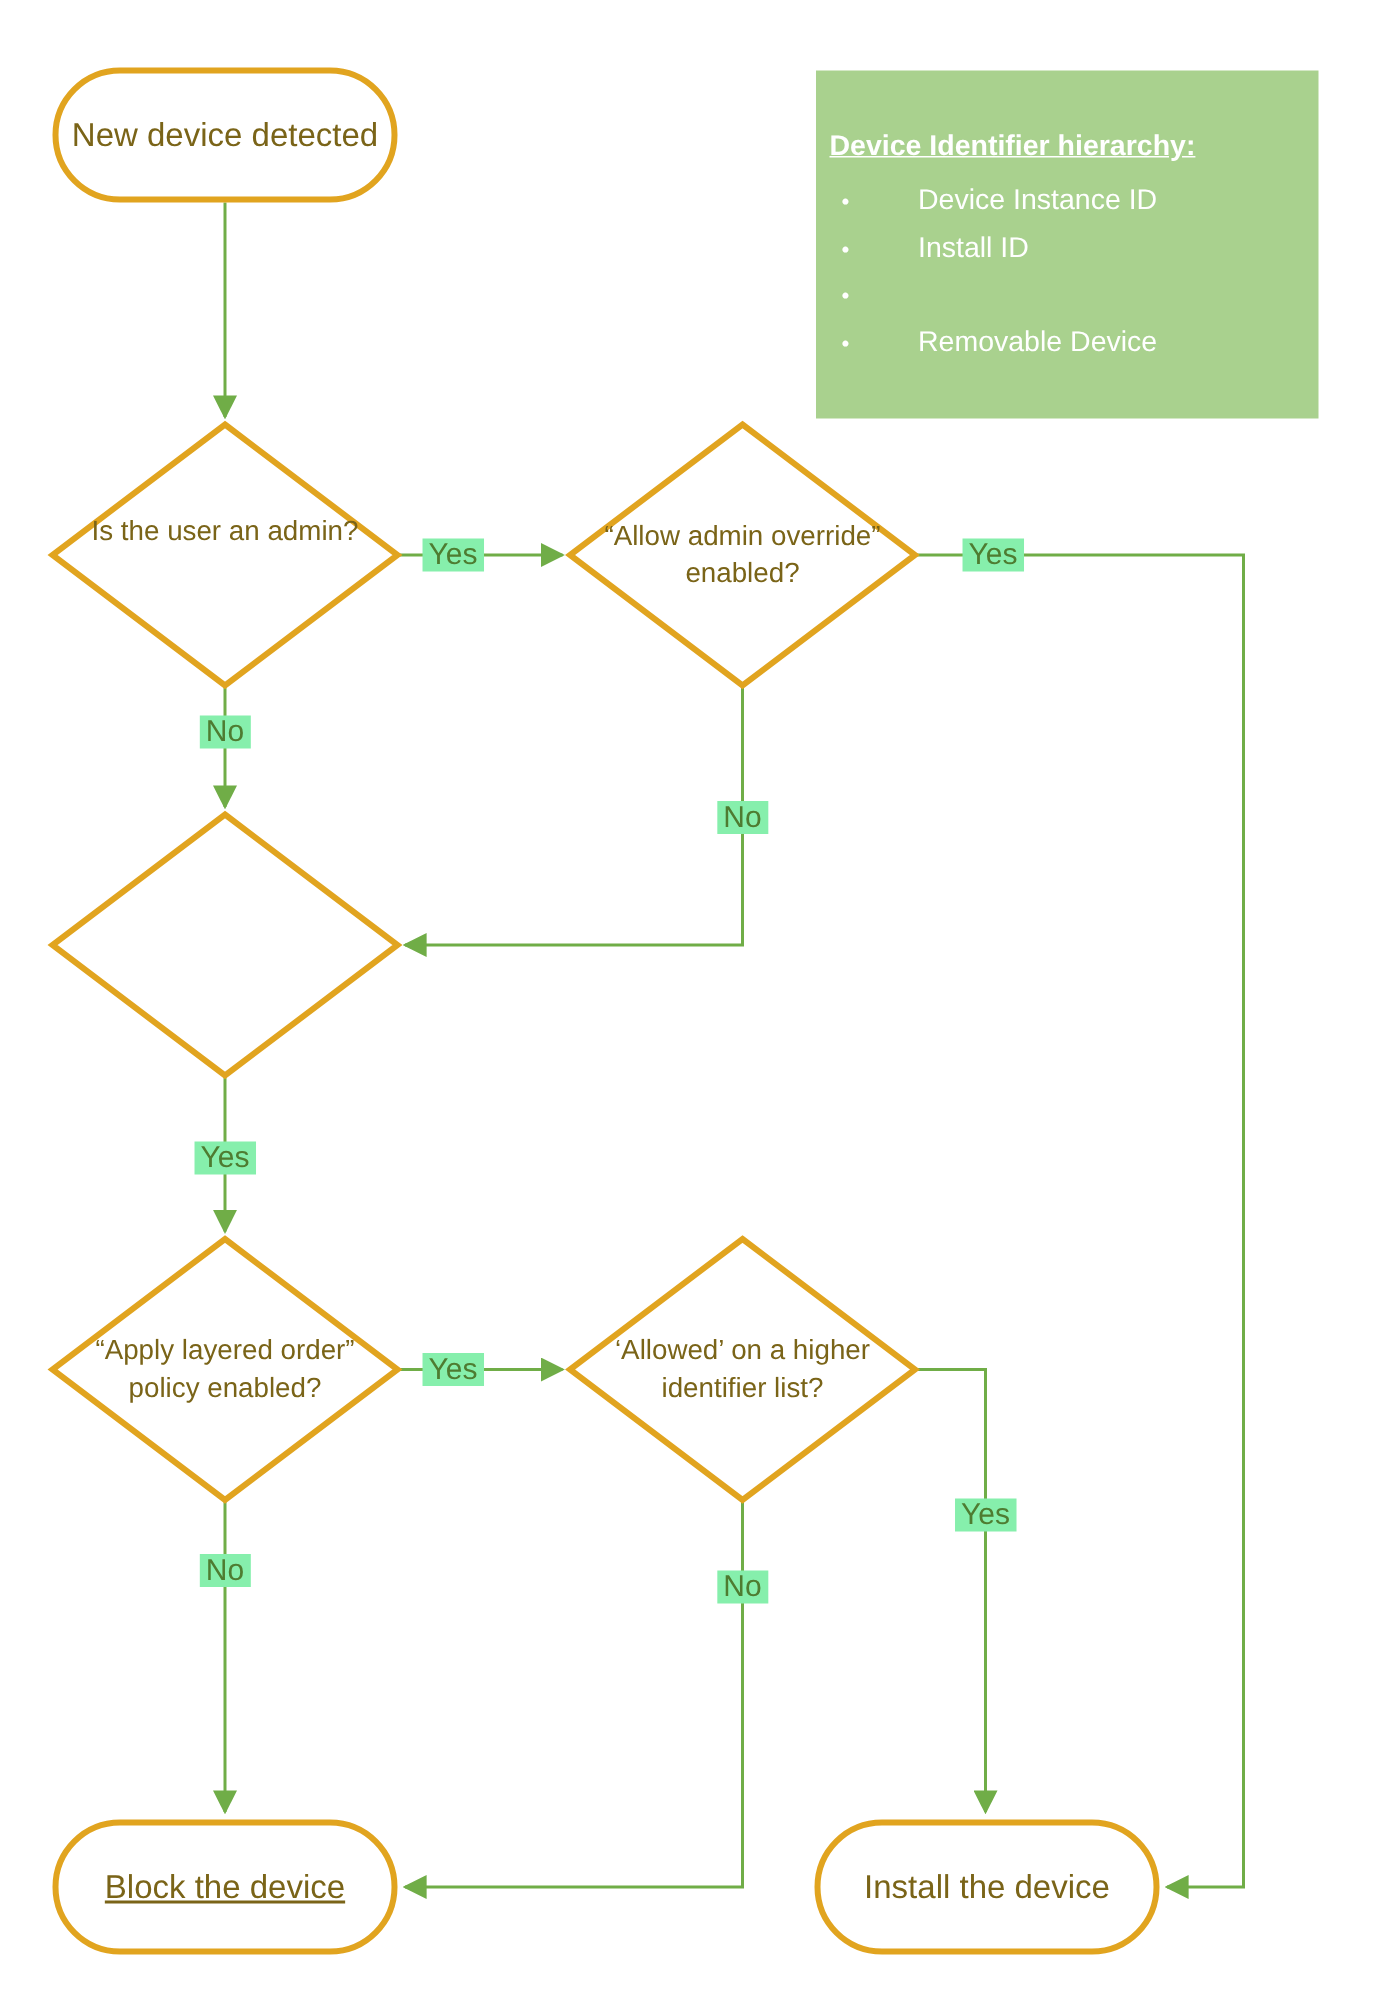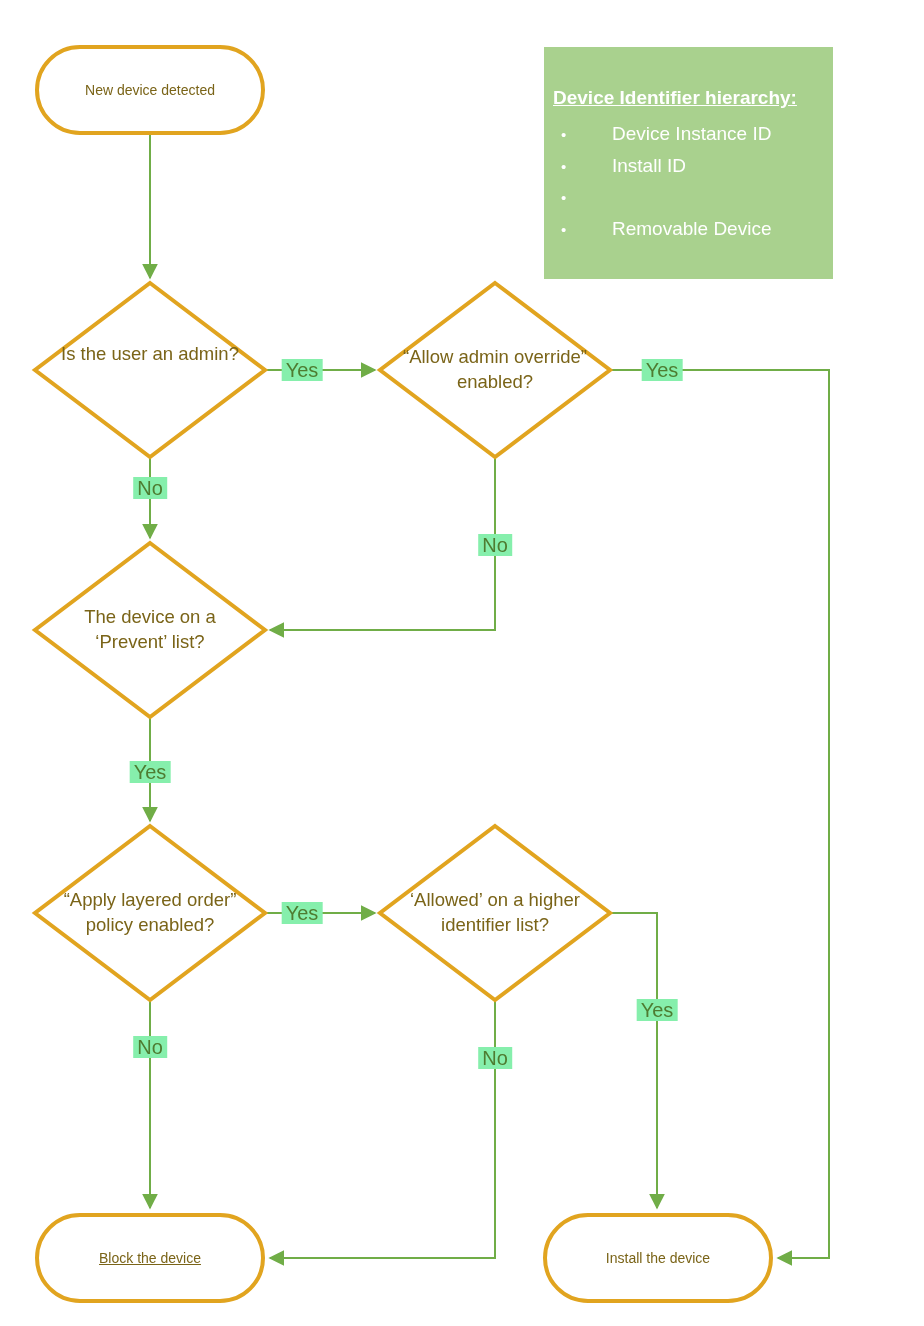--- a/index.html
+++ b/index.html
@@ -5,33 +5,33 @@
   html,body{margin:0;padding:0;background:#ffffff;}
   .canvas{
     position:relative;width:924px;height:1326px;background:#ffffff;overflow:hidden;
     font-family:"Liberation Sans","DejaVu Sans",sans-serif;
   }
   svg.layer{position:absolute;left:0;top:0;width:924px;height:1326px;}
   .terminator{
     position:absolute;width:230px;height:90px;box-sizing:border-box;
     border:4px solid #E1A41F;border-radius:46px;background:#ffffff;
     display:flex;align-items:center;justify-content:center;
-    color:#7A6418;font-size:14px;text-align:center;
+    color:#7A6418;font-size:22px;text-align:center;
   }
   .node-text{
     position:absolute;display:flex;align-items:center;justify-content:center;
     color:#7A6418;font-size:18.5px;text-align:center;line-height:1.35;
   }
   .edge-label{
     position:absolute;transform:translate(-50%,-50%);
     background:#86efac;padding:0 4px;
     color:#4E7C31;font-size:20px;line-height:1.1;
   }
   .legend{
-    position:absolute;left:544px;top:47px;width:289px;height:232px;box-sizing:border-box;
+    position:absolute;left:544px;top:47px;width:335px;height:232px;box-sizing:border-box;
     background:#A9D18E;color:#ffffff;padding:40px 10px 0 9px;
   }
   .legend-title{
     font-size:19px;font-weight:bold;text-decoration:underline;margin:0 0 9px 0;
   }
   .legend-item{
     display:flex;align-items:baseline;font-size:19px;line-height:31px;
   }
   .legend-bullet{width:59px;padding-left:8px;box-sizing:border-box;font-size:15px;}
 </style>
@@ -76,21 +76,20 @@
   <div class="terminator" style="left:35px;top:1213px;text-decoration:underline;">
     <span>Block the device</span>
   </div>
 
   <div class="terminator" style="left:543px;top:1213px;">
     <span>Install the device</span>
   </div>
 
   <div class="node-text" style="left:55px;top:304px;width:190px;height:100px;">Is the user an admin?</div>
   <div class="node-text" style="left:400px;top:320px;width:190px;height:100px;">“Allow admin override” enabled?</div>
-  <div class="node-text" style="left:55px;top:580px;width:190px;height:100px;">The device on a ‘Prevent’ list?</div>
   <div class="node-text" style="left:400px;top:863px;width:190px;height:100px;">‘Allowed’ on a higher identifier list?</div>
   <div class="node-text" style="left:55px;top:863px;width:190px;height:100px;">“Apply layered order” policy enabled?</div>
 
   <div class="edge-label" style="left:302px;top:370px;">Yes</div>
   <div class="edge-label" style="left:150px;top:488px;">No</div>
   <div class="edge-label" style="left:662px;top:370px;">Yes</div>
   <div class="edge-label" style="left:495px;top:545px;">No</div>
   <div class="edge-label" style="left:150px;top:772px;">Yes</div>
   <div class="edge-label" style="left:302px;top:913px;">Yes</div>
   <div class="edge-label" style="left:150px;top:1047px;">No</div>

